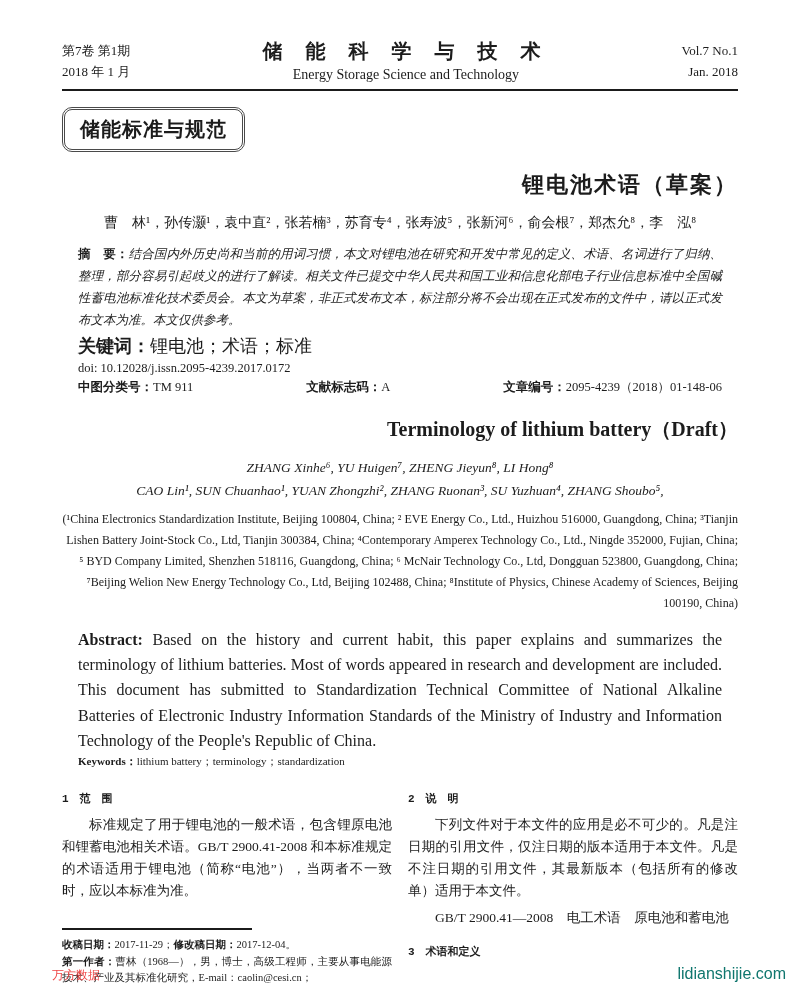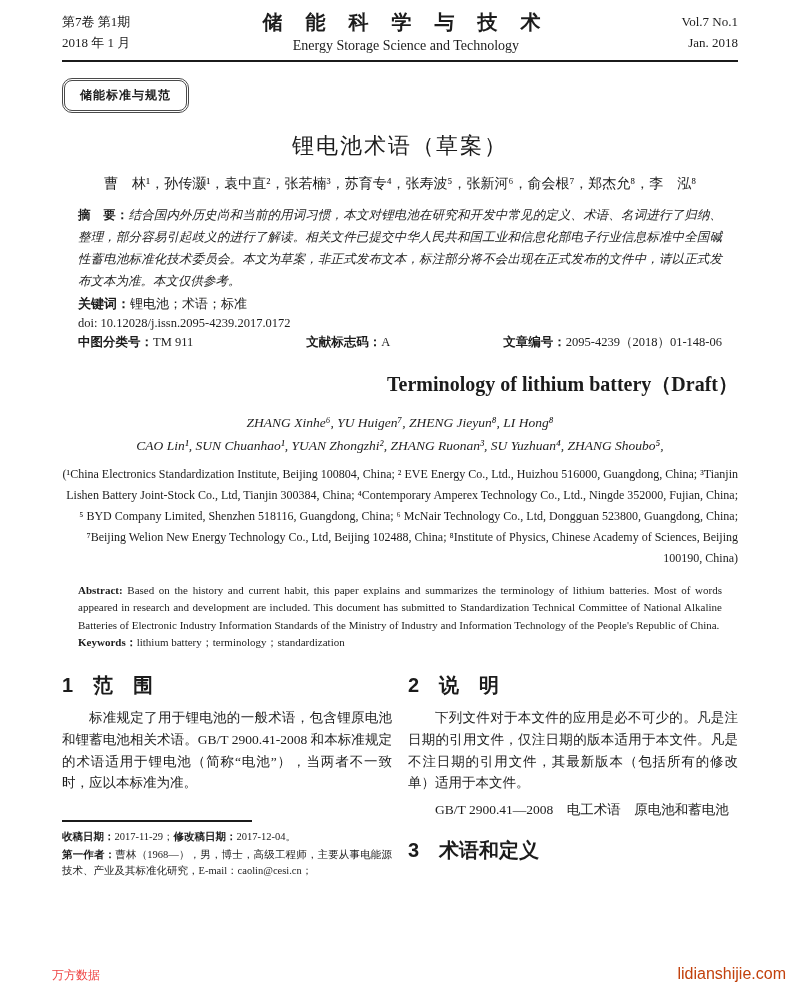--- a/index.html
+++ b/index.html
@@ -7,86 +7,86 @@
   body {
     width:800px; height:1000px;
     font-family:"Liberation Serif","DejaVu Serif",serif;
     color:#1c1c1c;
     -webkit-font-smoothing:antialiased;
   }
   .page { position:relative; width:800px; height:1000px; overflow:hidden; background:#fff; }
   .content { margin:0 62px; width:676px; }
 
   
-  .jheader { display:flex; justify-content:space-between; align-items:flex-end; padding-top:9px; }
+  .jheader { display:flex; justify-content:space-between; align-items:flex-end; padding-top:38px; }
   .jh-left, .jh-right { font-size:13px; line-height:1.6; white-space:nowrap; }
   .jh-right { text-align:right; }
   .jh-center { text-align:center; flex:1; }
   .jh-cn { font-size:20px; letter-spacing:9px; font-weight:bold; }
   .jh-en { font-size:14px; margin-top:2px; }
   .header-rule { height:2px; background:#1b1b1b; margin-top:6px; }
 
   
   .badge {
     display:inline-block; margin-top:16px; padding:6px 15px;
     border:3px double #4a4a4a; border-radius:10px;
     font-family:"Liberation Sans","DejaVu Sans",sans-serif;
-    font-weight:bold; font-size:12px; letter-spacing:1px;
+    font-weight:bold; font-size:20px; letter-spacing:1px;
     box-shadow:0 0 0 1px #fff inset;
   }
 
   
   .title-cn {
-    margin:18px 0 0; text-align:center;
+    margin:18px 0 0; text-align:right;
     font-family:"Liberation Sans","DejaVu Sans",sans-serif;
-    font-size:22px; font-weight:normal; letter-spacing:2px;
+    font-size:22px; font-weight:bold; letter-spacing:2px;
   }
   .authors-cn { margin-top:14px; text-align:center; font-size:14px; }
   .affil-cn   { margin-top:7px;  text-align:center; font-size:12px; line-height:1.8; }
 
   
   .abstract-cn { margin:12px 16px 0; font-size:12.5px; line-height:1.75; text-align:justify; }
   .abstract-cn .lbl { font-weight:bold; font-family:"Liberation Sans","DejaVu Sans",sans-serif; font-style:normal; }
   .abstract-cn .txt { font-style:italic; }
-  .kw-cn  { margin:2px 16px 0; font-size:13px; }
+  .kw-cn  { margin:2px 16px 0; font-size:18px; }
   .kw-cn .lbl { font-weight:bold; font-family:"Liberation Sans","DejaVu Sans",sans-serif; }
   .doi-line { margin:3px 16px 0; font-size:12.5px; }
   .meta-row { margin:3px 16px 0; font-size:12.5px; display:flex; justify-content:space-between; }
   .meta-row .lbl { font-weight:bold; font-family:"Liberation Sans","DejaVu Sans",sans-serif; }
 
   
   .title-en { margin:20px 0 0; text-align:right; font-size:20px; font-weight:bold; }
   .authors-en { margin-top:13px; text-align:center; font-size:13.5px; font-style:italic; line-height:1.75; }
   .affil-en { margin-top:6px; text-align:right; font-size:12px; line-height:1.75; }
-  .abstract-en { margin:13px 16px 0; font-size:11px; line-height:1.58; text-align:justify; }
+  .abstract-en { margin:13px 16px 0; font-size:16px; line-height:1.58; text-align:justify; }
   .abstract-en .lbl { font-weight:bold; }
   .kw-en { margin:1px 16px 0; font-size:11px; }
   .kw-en .lbl { font-weight:bold; }
 
   
   .columns { display:flex; gap:16px; margin-top:14px; font-size:13.5px; }
   .col { width:330px; }
   .sec-h {
-    margin:8px 0 8px; font-family:Liberation Sans, sans-serif;
-    font-size:20px; font-weight:bold;
+    margin:8px 0 8px; font-family:Liberation Mono, monospace;
+    font-size:11px; font-weight:bold;
   }
   .col p { margin:0; text-indent:2em; text-align:justify; line-height:1.62; }
   .ref-line { margin-top:5px !important; }
 
   
   .footnote { margin-top:26px; font-size:10.5px; line-height:1.55; text-align:justify; }
   .fn-rule { width:190px; height:2px; background:#1b1b1b; margin-bottom:6px; }
   .footnote .lbl { font-weight:bold; font-family:"Liberation Sans","DejaVu Sans",sans-serif; }
 
   
   .wm { position:absolute; left:52px; bottom:16px; font-size:12px; color:#ef4444; }
   .site {
     position:absolute; right:14px; bottom:17px;
     font-family:"Liberation Sans","DejaVu Sans",sans-serif;
-    font-size:16px; color:#c2410c; text-decoration:none;
+    font-size:16px; color:#0f766e; text-decoration:none;
   }
 </style>
 </head>
 <body>
 
 <div class="page">
   <div class="content">
 
     
     <div class="jheader">

